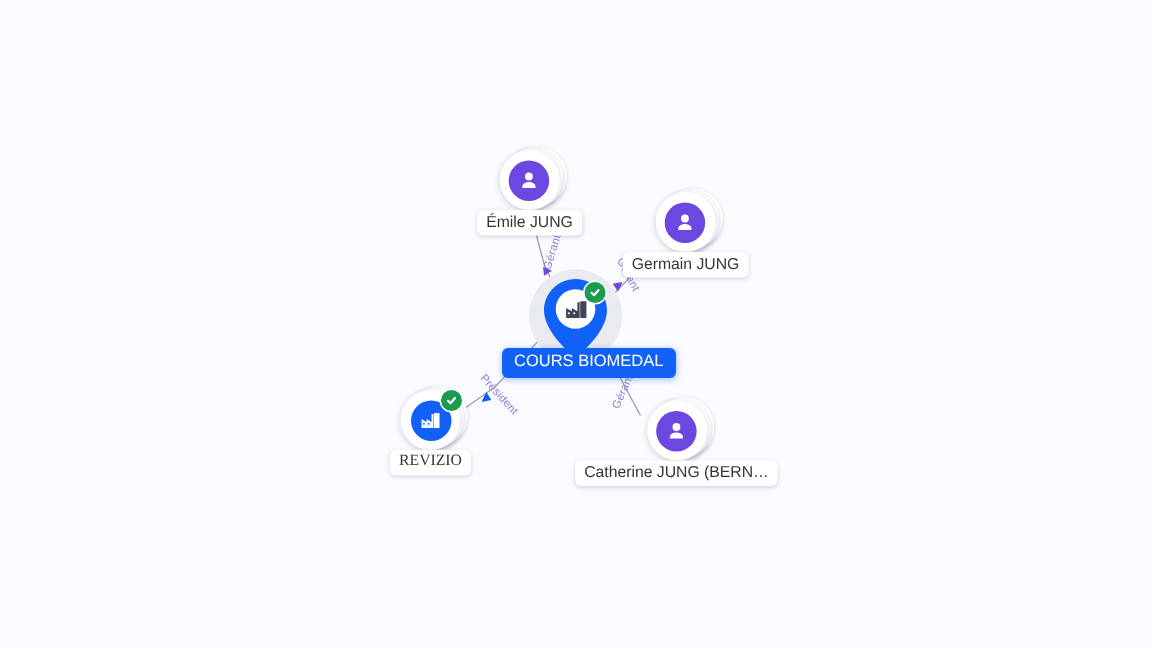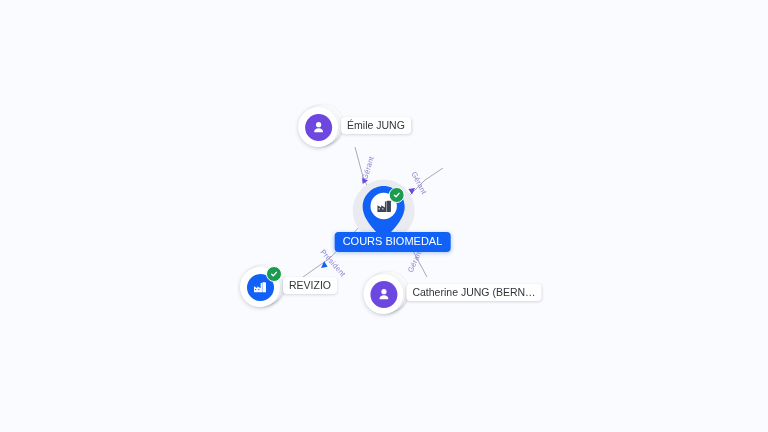--- a/index.html
+++ b/index.html
@@ -29,21 +29,21 @@
     width: 768px;
     height: 432px;
     pointer-events: none;
   }
 
   
   .node {
     position: absolute;
     transform: translate(-50%, -50%);
     display: flex;
-    flex-direction: row;
+    flex-direction: column;
     align-items: center;
     cursor: pointer;
   }
 
   .node-art {
     position: relative;
     width: 46px;
     height: 46px;
     display: flex;
     align-items: center;
@@ -228,22 +228,37 @@
           <svg width="17" height="17" viewBox="0 0 24 24" fill="#ffffff">
             <circle cx="12" cy="8" r="3.7"></circle>
             <path d="M12 13.2c-3.6 0-6.2 2.1-6.2 4.3v1.3h12.4v-1.3c0-2.2-2.6-4.3-6.2-4.3z"></path>
           </svg>
         </div>
       </div>
     </div>
     <div class="node-label">Émile JUNG</div>
   </div>
 
-
-  <div class="node" style="left:287px; top:287px;">
+  <div class="node" style="left:457px; top:155px;">
+    <div class="node-art">
+      <div class="stack s1"></div>
+      <div class="stack s2"></div>
+      <div class="disc">
+        <div class="avatar person">
+          <svg width="17" height="17" viewBox="0 0 24 24" fill="#ffffff">
+            <circle cx="12" cy="8" r="3.7"></circle>
+            <path d="M12 13.2c-3.6 0-6.2 2.1-6.2 4.3v1.3h12.4v-1.3c0-2.2-2.6-4.3-6.2-4.3z"></path>
+          </svg>
+        </div>
+      </div>
+    </div>
+    <div class="node-label">Germain JUNG</div>
+  </div>
+
+  <div class="node" style="left:287px; top:287px;font-family:Liberation Serif, serif;">
     <div class="node-art">
       <div class="stack s1"></div>
       <div class="stack s2"></div>
       <div class="disc">
         <div class="avatar company">
           <svg width="16" height="16" viewBox="0 0 24 24" fill="#ffffff">
             <path d="M3 20V11l5 3V11l5 3V6h2v14z" opacity="0.95"></path>
             <rect x="15.5" y="5" width="5.5" height="15" rx="0.6"></rect>
             <rect x="4.6" y="15" width="1.6" height="1.6" fill="#1161f7"></rect>
             <rect x="9.4" y="15" width="1.6" height="1.6" fill="#1161f7"></rect>

